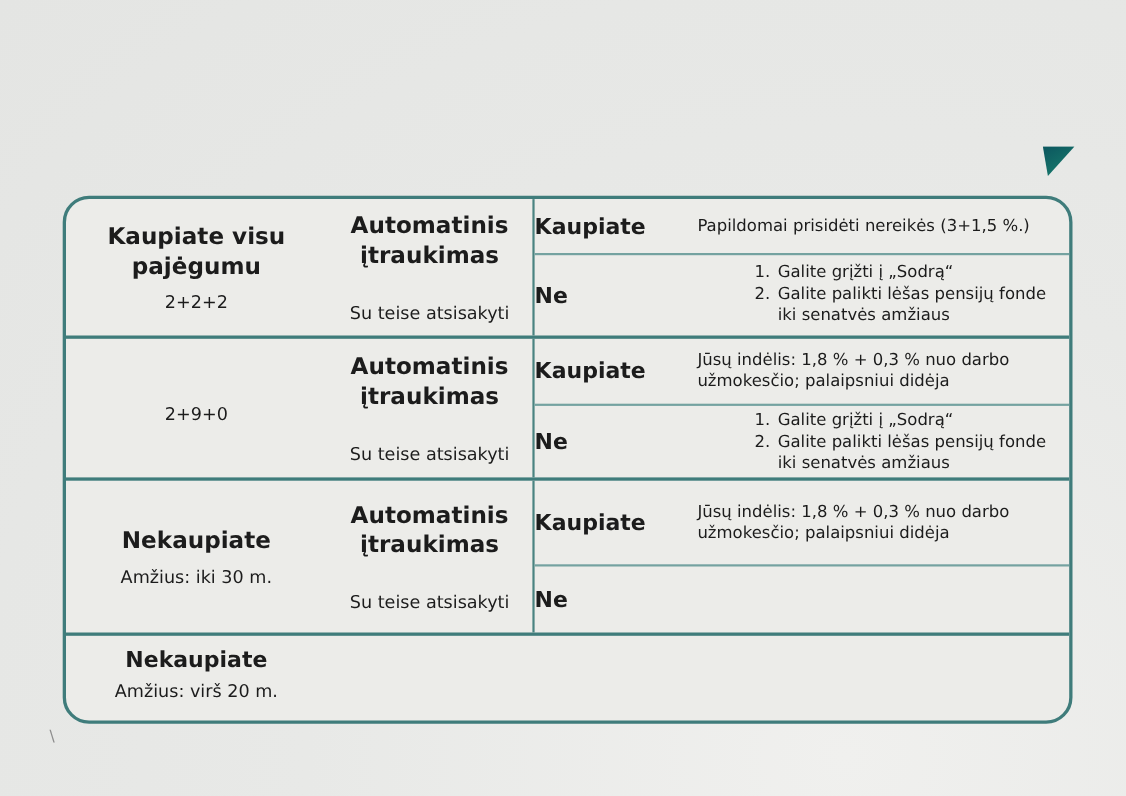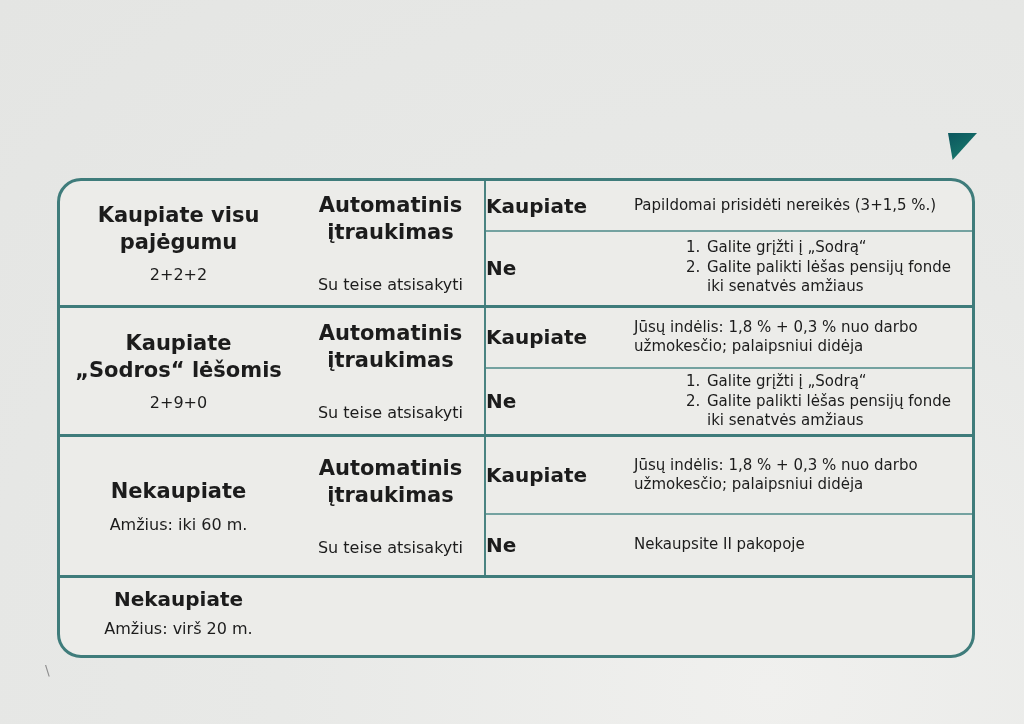--- a/index.html
+++ b/index.html
@@ -115,21 +115,20 @@
               <li>Galite palikti lėšas pensijų fonde iki senatvės amžiaus</li>
             </ol>
           </div>
         </div>
       </div>
     </div>
 
     <div class="row row-2">
       <div class="left-cell">
         <div class="scenario-col">
-          <div class="cell-title">Kaupiate „Sodros“ lėšomis</div>
           <div class="cell-sub">2+9+0</div>
         </div>
         <div class="mechanism-col">
           <div class="cell-title">Automatinis įtraukimas</div>
           <div class="cell-sub">Su teise atsisakyti</div>
         </div>
       </div>
       <div class="options-cell">
         <div class="option-row r2a">
           <div class="option-label">Kaupiate</div>
@@ -144,35 +143,34 @@
             </ol>
           </div>
         </div>
       </div>
     </div>
 
     <div class="row row-3">
       <div class="left-cell">
         <div class="scenario-col">
           <div class="cell-title">Nekaupiate</div>
-          <div class="cell-sub">Amžius: iki 60 m.</div>
+          <div class="cell-sub">Amžius: iki 30 m.</div>
         </div>
         <div class="mechanism-col">
           <div class="cell-title">Automatinis įtraukimas</div>
           <div class="cell-sub">Su teise atsisakyti</div>
         </div>
       </div>
       <div class="options-cell">
         <div class="option-row r3a">
           <div class="option-label">Kaupiate</div>
           <div class="option-desc">Jūsų indėlis: 1,8 % + 0,3 % nuo darbo užmokesčio; palaipsniui didėja</div>
         </div>
         <div class="option-row second r3b">
           <div class="option-label">Ne</div>
-          <div class="option-desc">Nekaupsite II pakopoje</div>
         </div>
       </div>
     </div>
 
     <div class="row row-4">
       <div class="footer-left">
         <div class="cell-title">Nekaupiate</div>
         <div class="cell-sub">Amžius: virš 20 m.</div>
       </div>
     </div>

